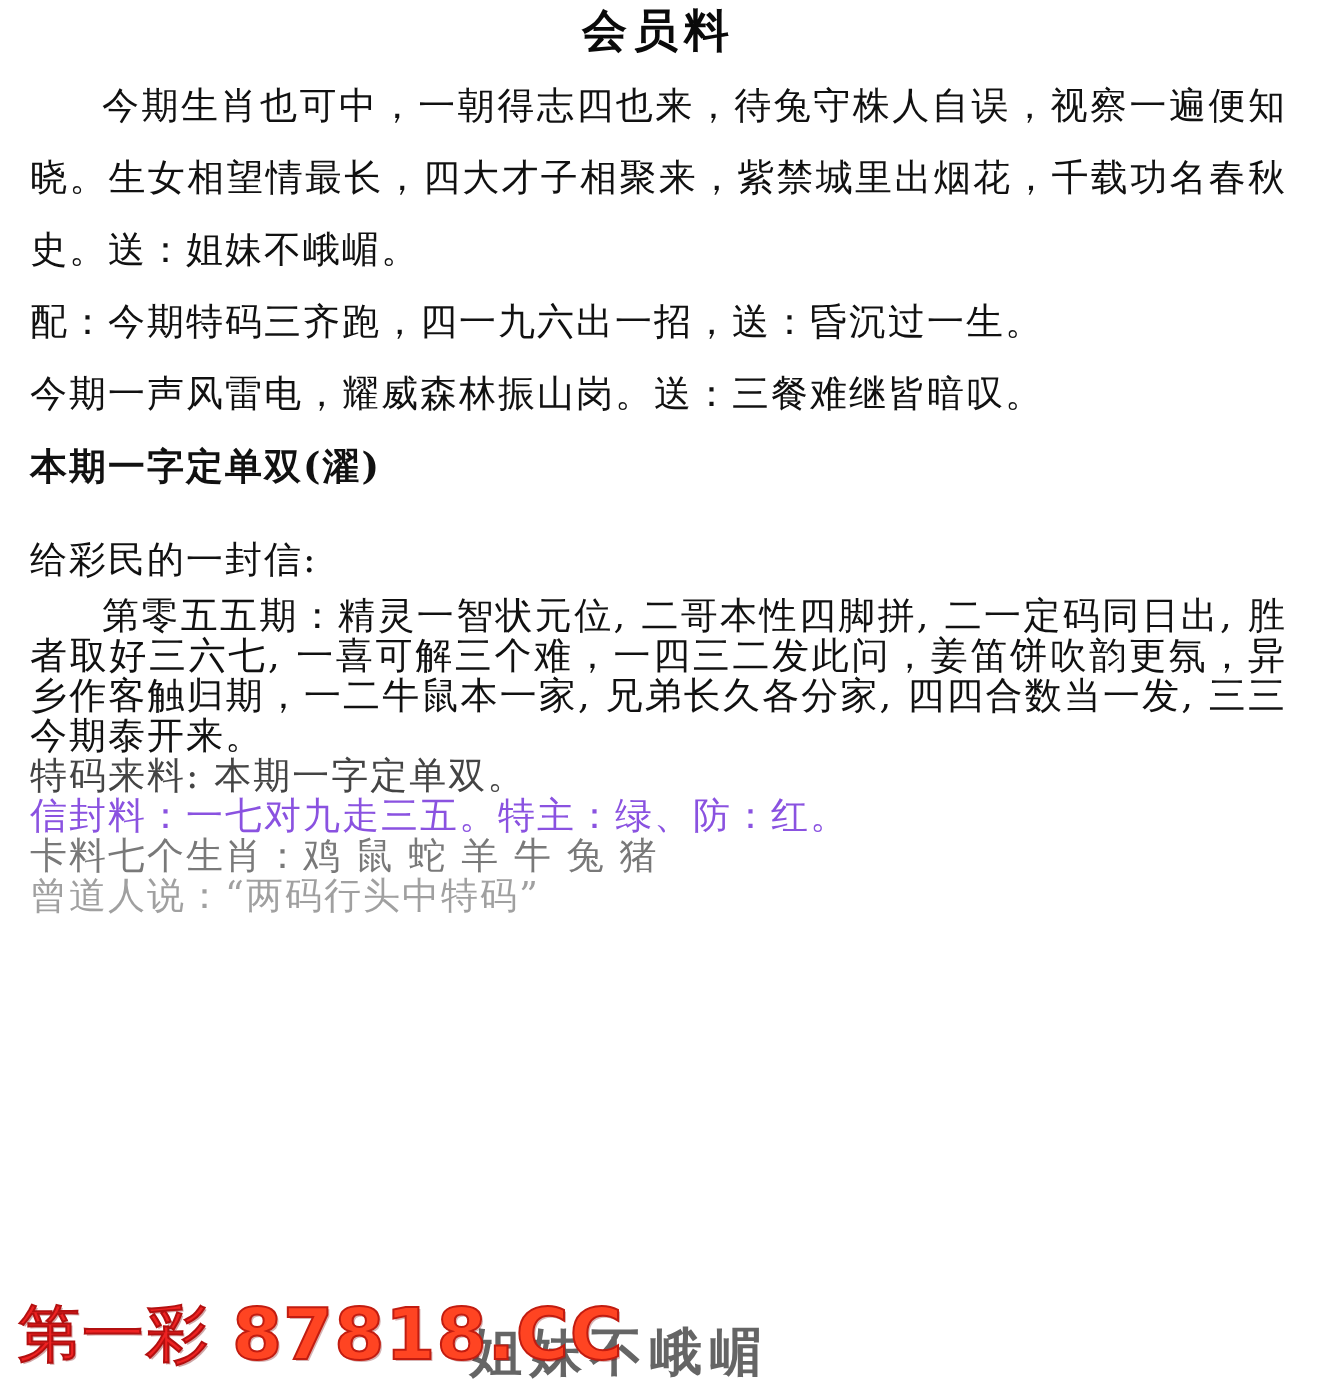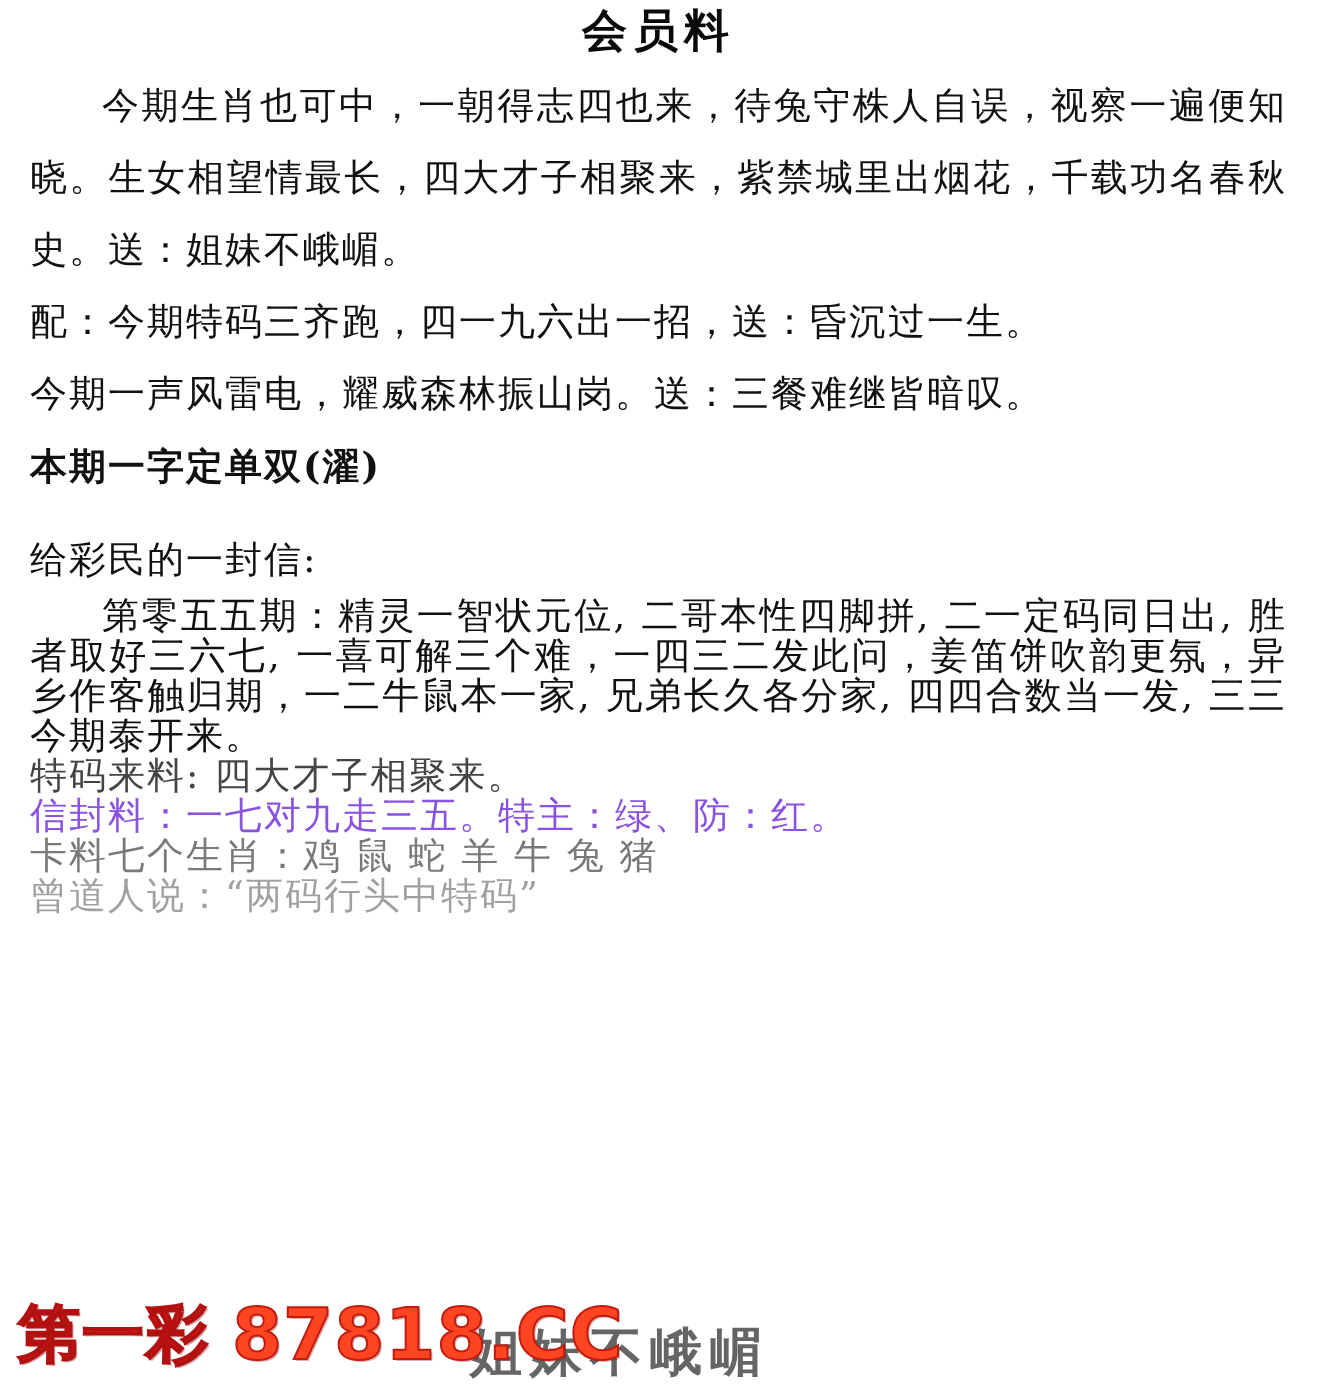--- a/index.html
+++ b/index.html
@@ -105,21 +105,21 @@
     position: absolute;
     left: 18px;
     bottom: 18px;
     display: flex;
     align-items: center;
     white-space: nowrap;
     z-index: 5;
   }
   .wm-cn {
     font-size: 62px;
-    font-weight: 700;
+    font-weight: 400;
     letter-spacing: 2px;
     color: #ee2222;
     -webkit-text-stroke: 2px #b31010;
     text-shadow: 2px 2px 0 rgba(120,0,0,0.35);
   }
   .wm-num {
     margin-left: 22px;
     font-size: 72px;
     font-weight: 700;
     letter-spacing: 1px;
@@ -143,21 +143,21 @@
   <p class="para">今期一声风雷电，耀威森林振山岗。送：三餐难继皆暗叹。</p>
 
   <p class="para bold">本期一字定单双(濯)</p>
 
   <div class="sec-head-row">
     <span class="lead">给彩民的一封信:</span>
   </div>
 
   <p class="para indent tight">第零五五期：精灵一智状元位, 二哥本性四脚拼, 二一定码同日出, 胜者取好三六七, 一喜可解三个难，一四三二发此问，姜笛饼吹韵更氛，异乡作客触归期，一二牛鼠本一家, 兄弟长久各分家, 四四合数当一发, 三三今期泰开来。</p>
 
-  <p class="para tight faded1">特码来料: 四大才子相聚来。</p>
+  <p class="para tight faded1">特码来料: 本期一字定单双。</p>
 
   <p class="para tight faded2">信封料：一七对九走三五。特主：绿、防：红。</p>
 
   <p class="para tight faded3">卡料七个生肖：鸡 鼠 蛇 羊 牛 兔 猪</p>
 
   <p class="para tight faded4">曾道人说：“两码行头中特码”</p>
 
   <div class="bottom-block">
     <div class="last-line">姐妹不峨嵋</div>
 

